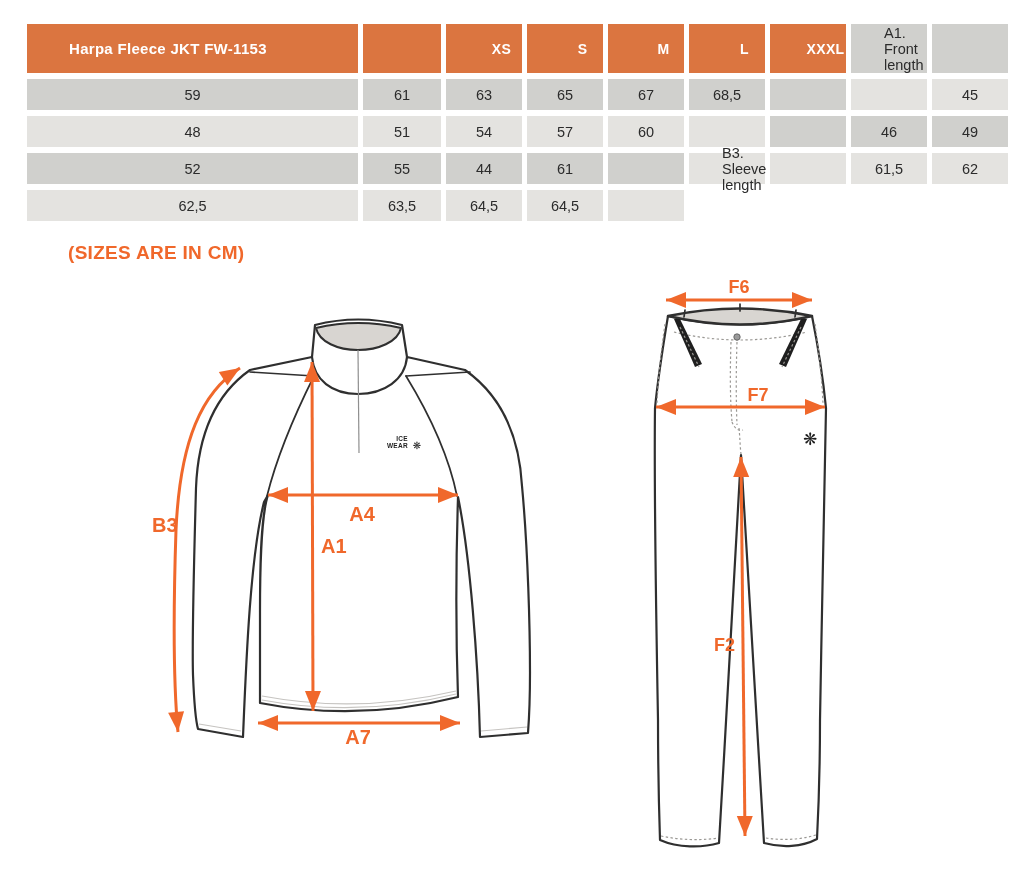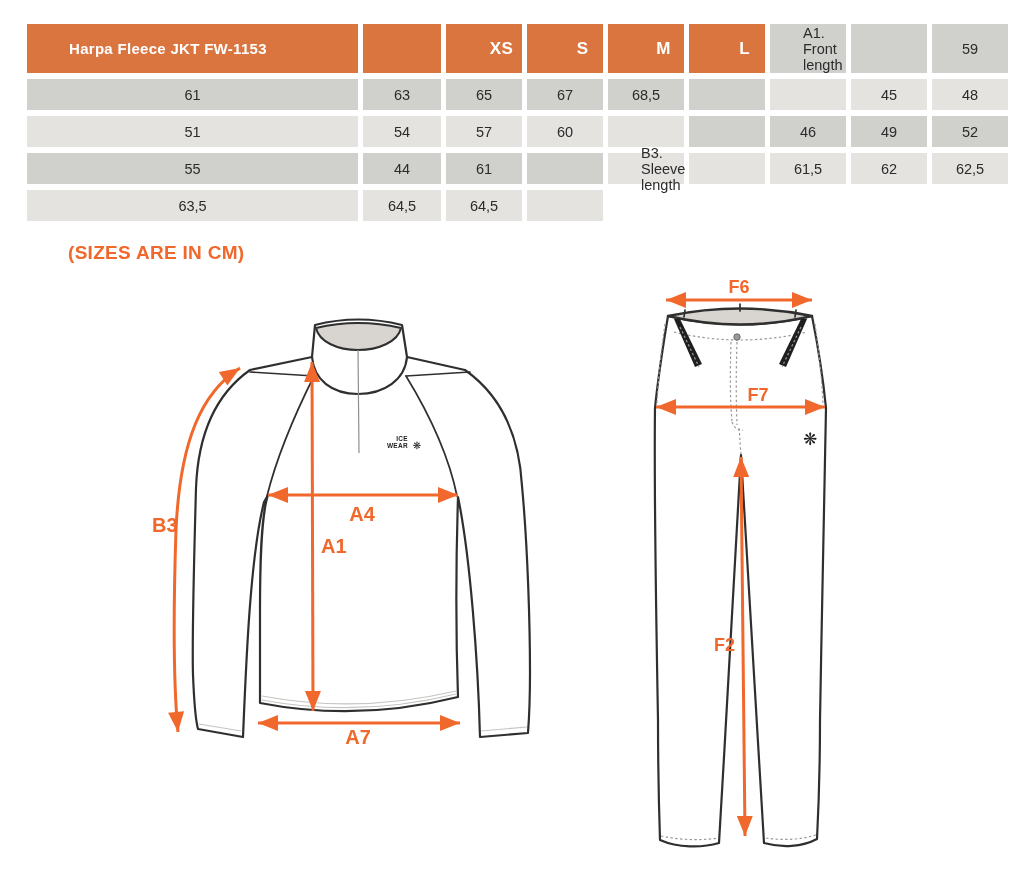--- a/index.html
+++ b/index.html
@@ -14,21 +14,21 @@
     position:absolute;left:27px;top:24px;width:817px;
     display:grid;
     grid-template-columns:331px 78px repeat(7,76px);
     grid-template-rows:49px 31px 31px 31px 31px;
     column-gap:5px;row-gap:6px;
   }
   .hc{
     background:var(--header_orange,#DB7540);
     color:var(--header_text,#fff);
     display:flex;align-items:center;justify-content:center;
-    font-size:17px;font-weight:700;letter-spacing:.3px;padding-left:35px;
+    font-size:14px;font-weight:700;letter-spacing:.3px;padding-left:35px;
   }
   .hc.title-cell{justify-content:flex-start;padding-left:42px;font-size:15px;}
   .c{
     display:flex;align-items:center;justify-content:center;
     font-size:14.5px;color:var(--table_text,#2b2b2b);
   }
   .c.label{justify-content:flex-start;padding-left:33px;}
   .dark{background:var(--row_dark,#D0D0CD);}
   .light{background:var(--row_light,#E4E3E0);}
   
@@ -59,20 +59,21 @@
 <div>
 
   <div class="size-table">
 
     <div class="hc title-cell">Harpa Fleece JKT FW-1153</div>
     <div class="hc"></div>
     <div class="hc">XS</div>
     <div class="hc">S</div>
     <div class="hc">M</div>
     <div class="hc">L</div>
+    <div class="hc">XXXL</div>
 
     <div class="c label dark">A1. Front length</div>
     <div class="c dark"></div>
     <div class="c dark">59</div>
     <div class="c dark">61</div>
     <div class="c dark">63</div>
     <div class="c dark">65</div>
     <div class="c dark">67</div>
     <div class="c dark">68,5</div>
     <div class="c dark"></div>

